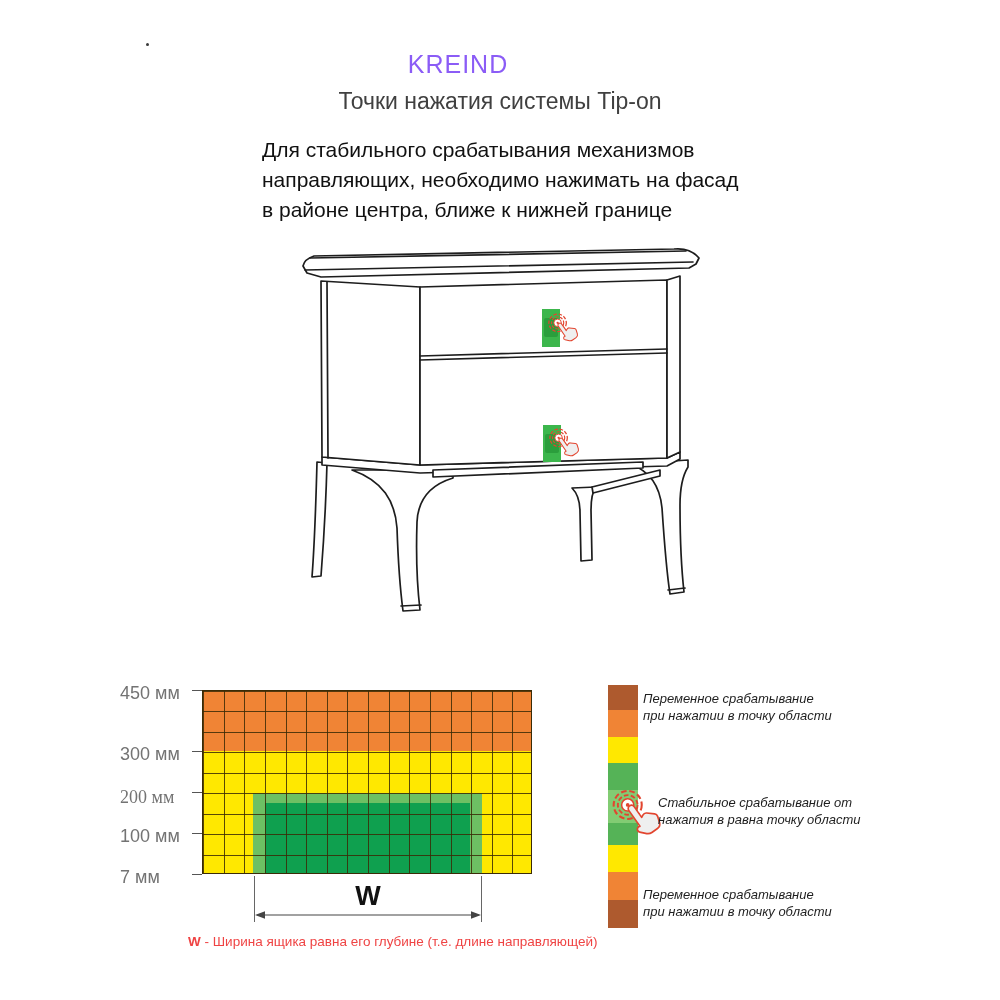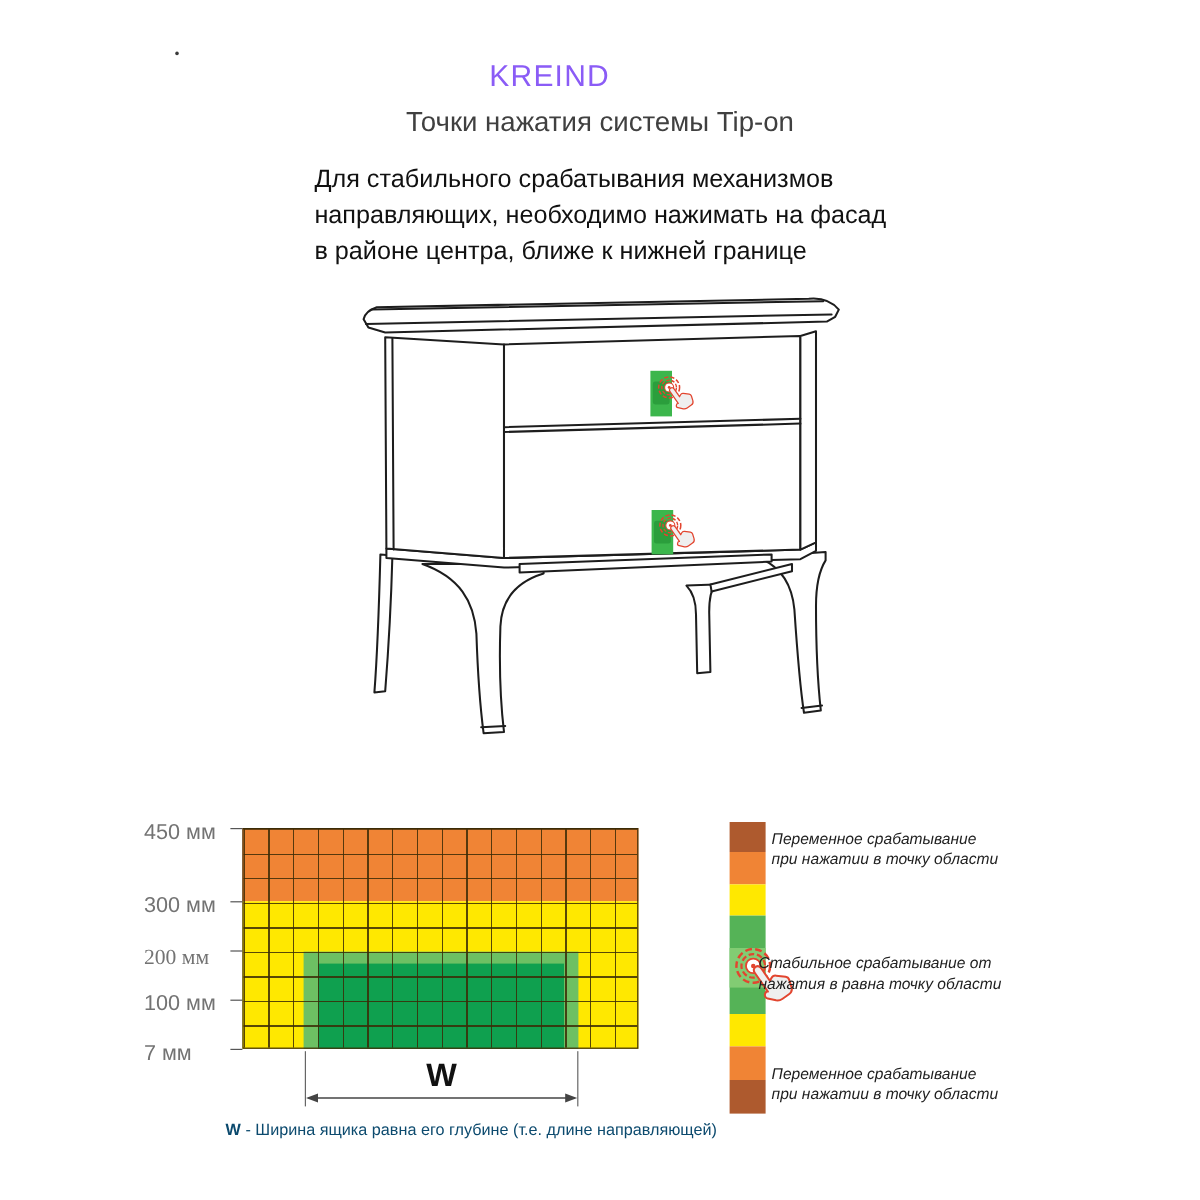--- a/index.html
+++ b/index.html
@@ -18,21 +18,21 @@
   
   .zone{position:absolute;}
   .grid-overlay{left:202px;top:690px;width:330px;height:184px;border:1px solid #3B2B06;box-sizing:border-box;
     background-image:
       repeating-linear-gradient(to right, rgba(59,43,6,.85) 0 1px, transparent 1px 20.63px),
       repeating-linear-gradient(to bottom, rgba(59,43,6,.85) 0 1px, transparent 1px 20.44px);}
   .ytick-label{width:70px;font-size:18px;color:#737373;}
   .ytick-line{width:10px;height:1px;background:#555;}
   .wline{width:1px;height:46px;background:#666;top:876px;}
   .wlabel{left:254px;top:881px;width:228px;text-align:center;font-size:27px;font-weight:bold;color:#111;}
-  .caption{left:188px;top:934px;font-size:13.5px;color:#0c4a6e;}
+  .caption{left:188px;top:934px;font-size:13.5px;color:#ef4444;}
   .caption b{font-weight:bold;}
   
   .legend-bar{left:608px;top:685px;width:30px;}
   .legend-seg{width:30px;}
   .legend-highlight{left:608px;top:790px;width:30px;height:33px;background:#82CC73;}
   .legend-text{font-size:13px;line-height:17px;color:#1e1e1e;font-style:italic;}
 </style>
 </head>
 <body>
 
@@ -143,21 +143,21 @@
   </div>
   <div class="abs legend-highlight" style="background: rgb(130, 204, 115);"></div>
   <svg class="abs" style="left:609px;top:788px;" width="58" height="60" viewBox="0 0 62 64">
     <use href="#press-hand"></use>
   </svg>
 
   <div class="abs legend-text" style="left:643px;top:690px;">
     <div>Переменное срабатывание</div>
     <div>при нажатии в точку области</div>
   </div>
-  <div class="abs legend-text" style="left:632px;top:794px;">
+  <div class="abs legend-text" style="left:658px;top:794px;">
     <div>Стабильное срабатывание от</div>
     <div>нажатия в равна точку области</div>
   </div>
   <div class="abs legend-text" style="left:643px;top:886px;">
     <div>Переменное срабатывание</div>
     <div>при нажатии в точку области</div>
   </div>
 
 </div>
 

